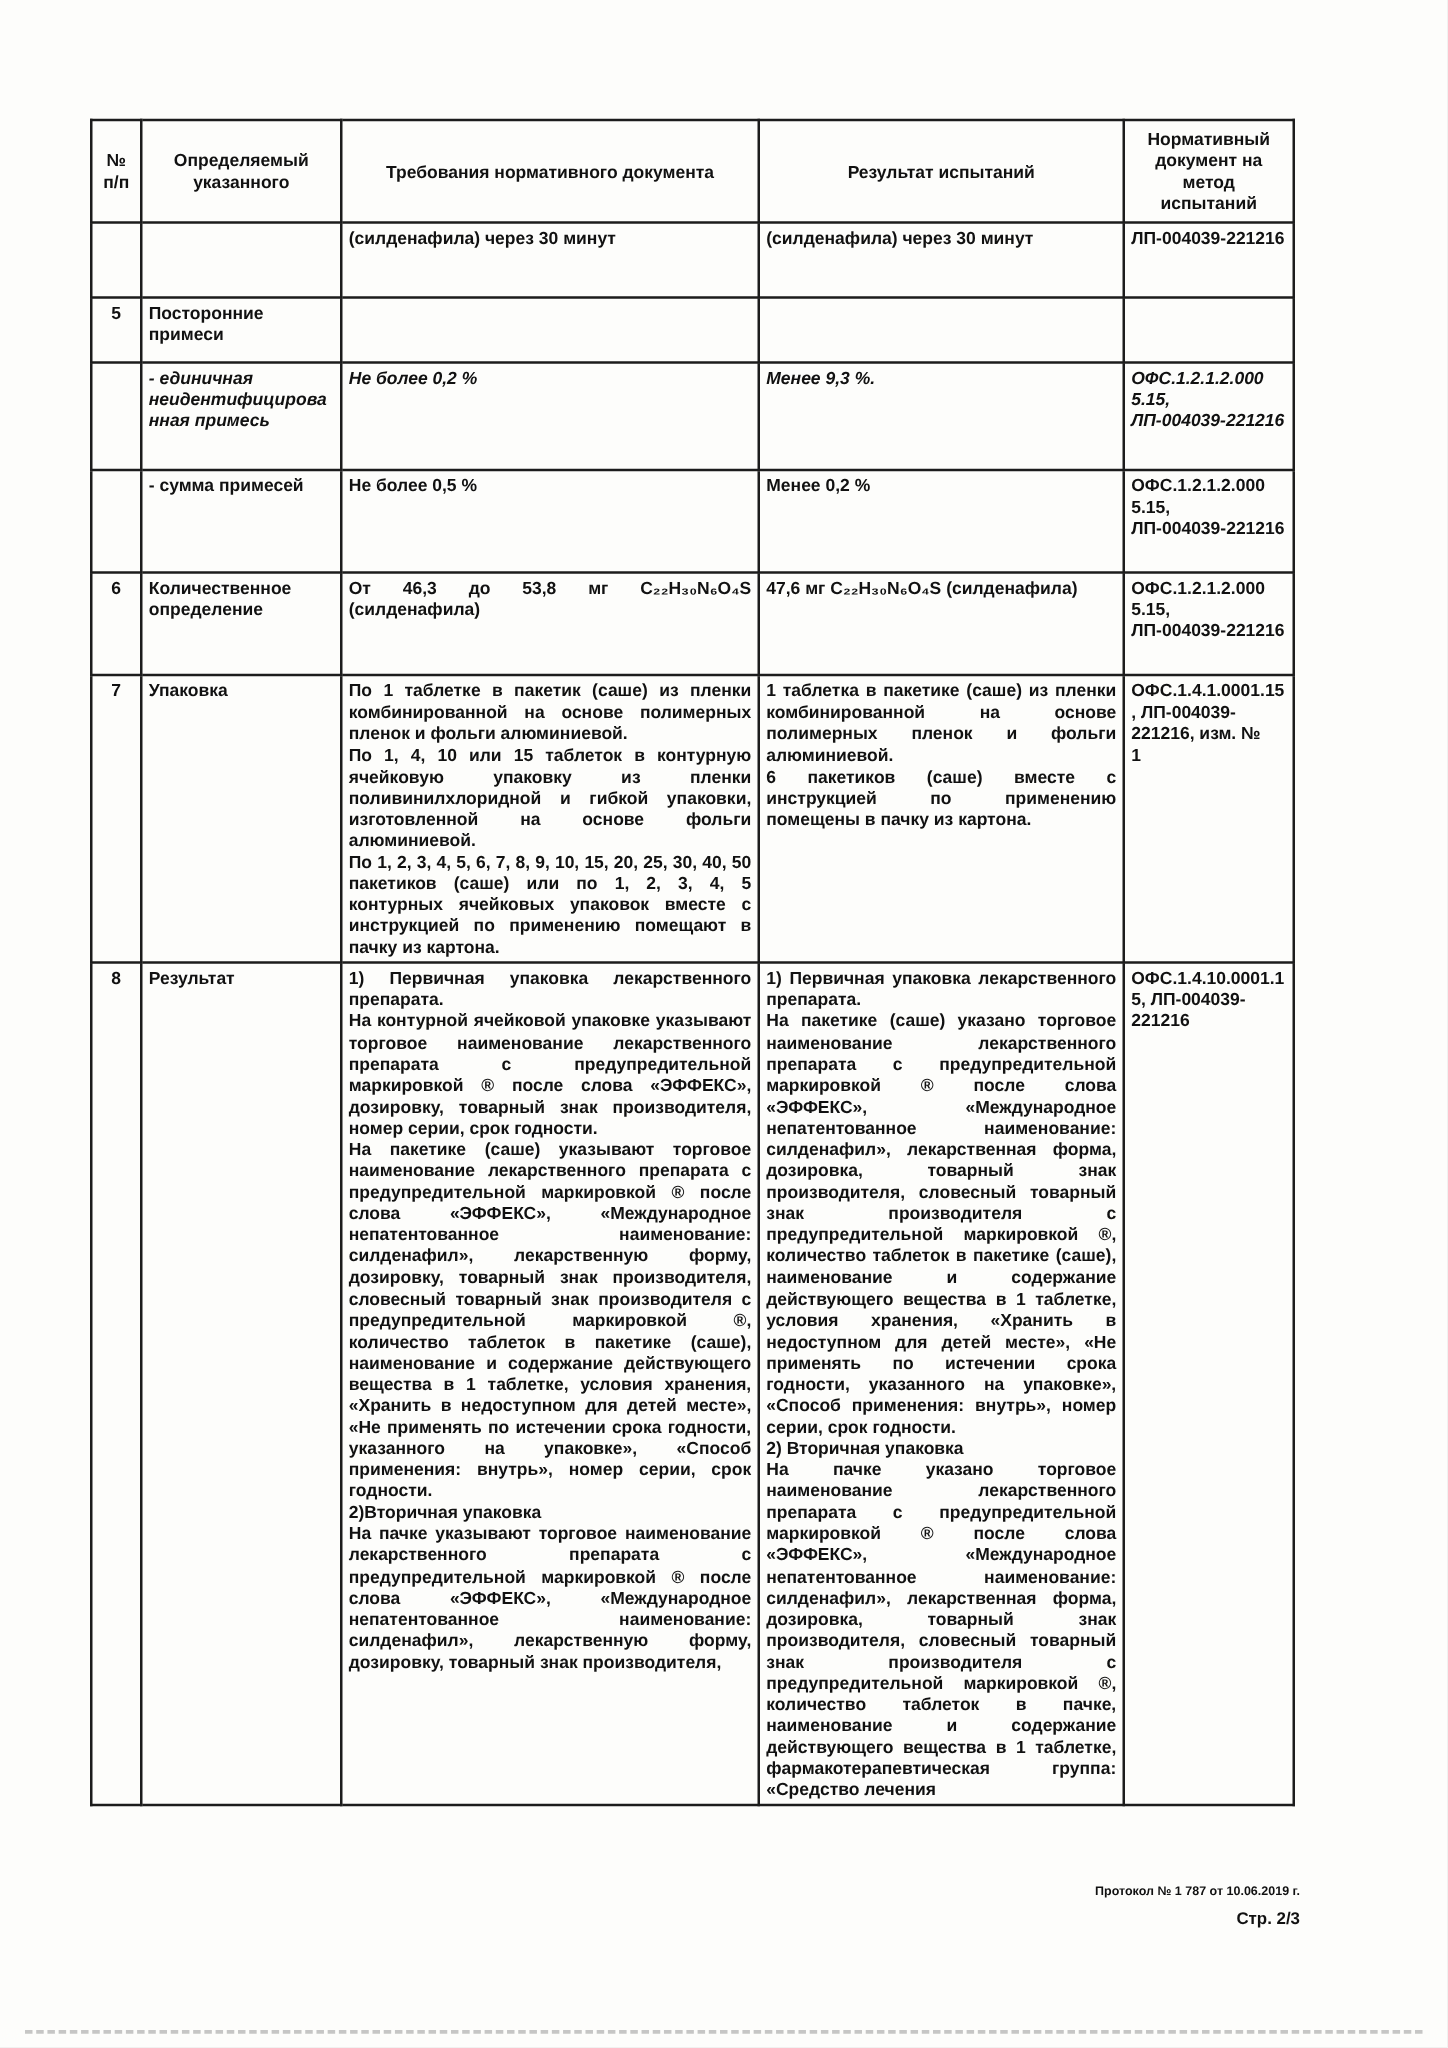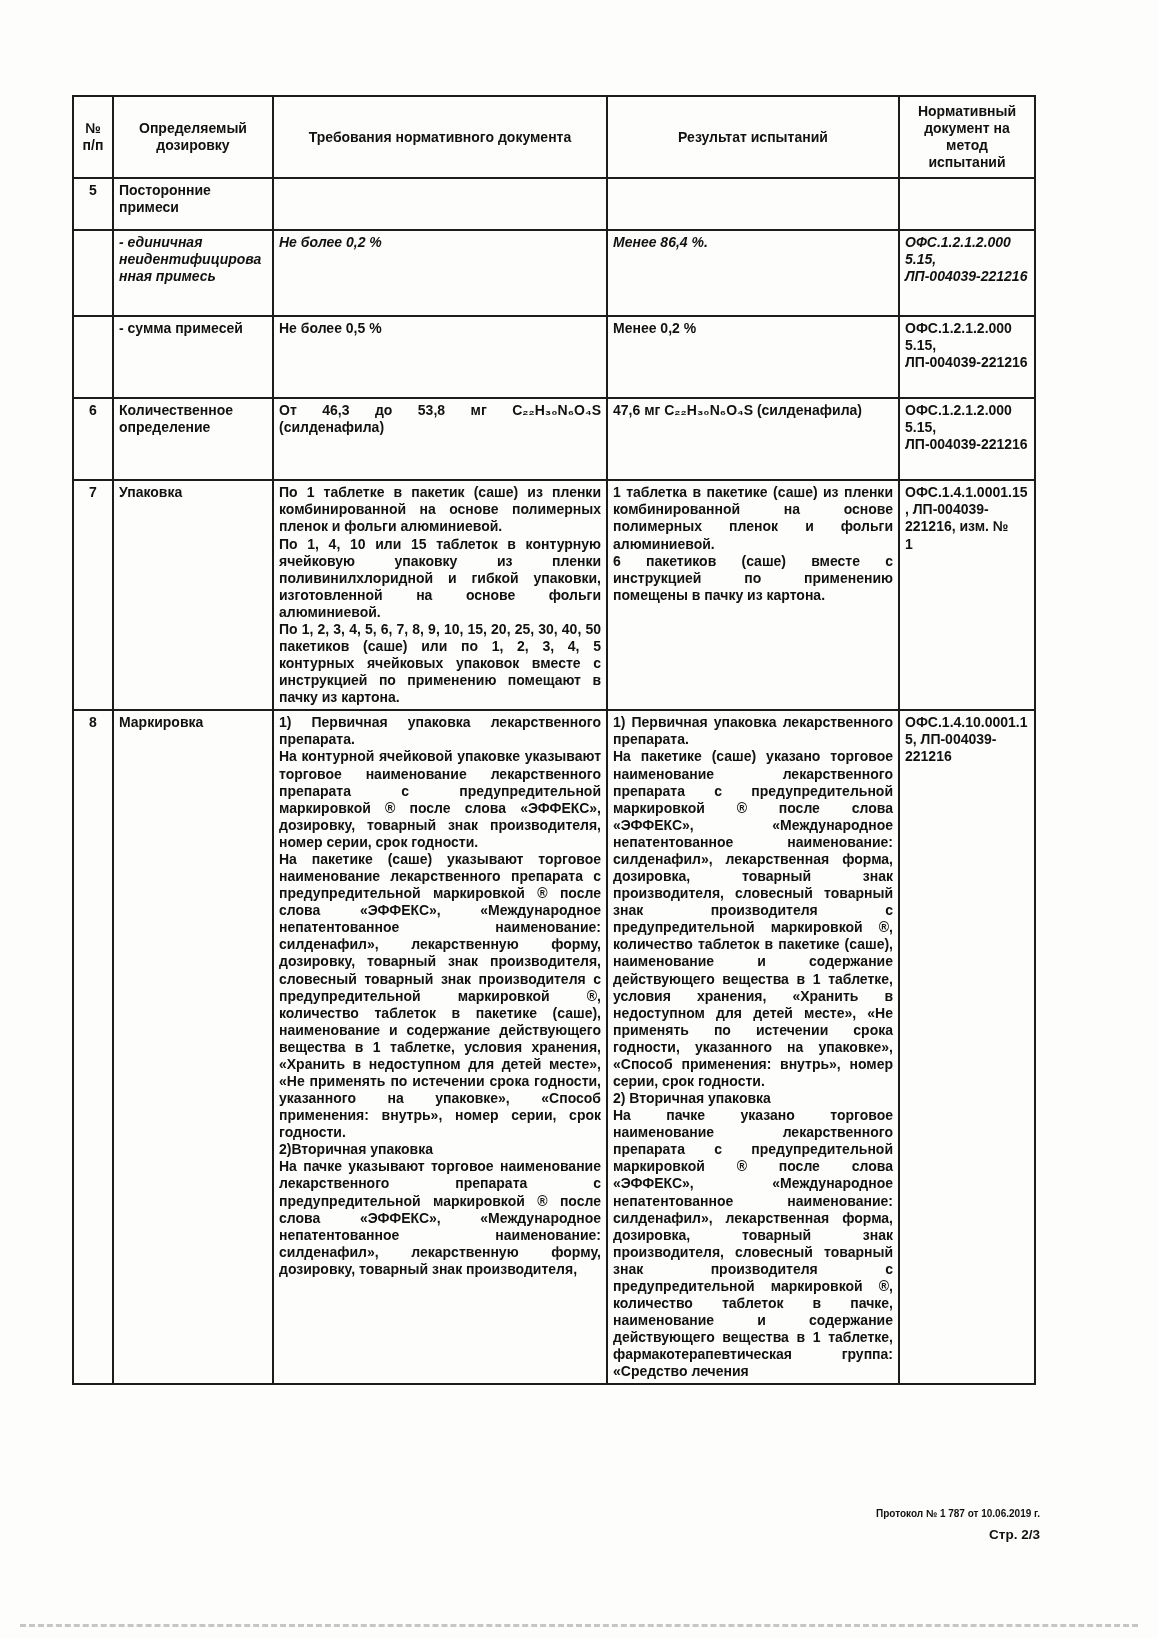--- a/index.html
+++ b/index.html
@@ -98,42 +98,49 @@
         <col class="c-ind">
         <col class="c-req">
         <col class="c-res">
         <col class="c-norm">
     </colgroup>
     <thead>
       <tr>
         <th>№
 п/п</th>
         <th>Определяемый
-дозировку</th>
+указанного</th>
         <th>Требования нормативного документа</th>
         <th>Результат испытаний</th>
         <th>Нормативный
 документ на
 метод
 испытаний</th>
       </tr>
     </thead>
     <tbody>
+      <tr class="row-cont">
+        <td class="num"></td>
+        <td class="ind"></td>
+        <td class="req">(силденафила) через 30 минут</td>
+        <td class="res">(силденафила) через 30 минут</td>
+        <td class="norm">ЛП-004039-221216</td>
+      </tr>
       <tr class="row-band">
         <td class="num">5</td>
         <td class="ind">Посторонние примеси</td>
         <td class="req"></td>
         <td class="res"></td>
         <td class="norm"></td>
       </tr>
       <tr class="row-sub1">
         <td class="num"></td>
         <td class="ind">-          единичная неидентифицированная примесь</td>
         <td class="req">Не более 0,2 %</td>
-        <td class="res">Менее 86,4 %.</td>
+        <td class="res">Менее 9,3 %.</td>
         <td class="norm">ОФС.1.2.1.2.000 5.15,
 ЛП-004039-221216</td>
       </tr>
       <tr class="row-sub2">
         <td class="num"></td>
         <td class="ind">- сумма примесей</td>
         <td class="req">Не более 0,5 %</td>
         <td class="res">Менее 0,2 %</td>
         <td class="norm">ОФС.1.2.1.2.000 5.15,
 ЛП-004039-221216</td>
@@ -152,21 +159,21 @@
         <td class="req">По 1 таблетке в пакетик (саше) из пленки комбинированной на основе полимерных пленок и фольги алюминиевой.
 По 1, 4, 10 или 15 таблеток в контурную ячейковую упаковку из пленки поливинилхлоридной и гибкой упаковки, изготовленной на основе фольги алюминиевой.
 По 1, 2, 3, 4, 5, 6, 7, 8, 9, 10, 15, 20, 25, 30, 40, 50 пакетиков (саше) или по 1, 2, 3, 4, 5 контурных ячейковых упаковок вместе с инструкцией по применению помещают в пачку из картона.</td>
         <td class="res">1 таблетка в пакетике (саше) из пленки комбинированной на основе полимерных пленок и фольги алюминиевой.
 6 пакетиков (саше) вместе с инструкцией по применению помещены в пачку из картона.</td>
         <td class="norm">ОФС.1.4.1.0001.15, ЛП-004039-221216, изм. №
 1</td>
       </tr>
       <tr class="row-8">
         <td class="num">8</td>
-        <td class="ind">Маркировка</td>
+        <td class="ind">Результат</td>
         <td class="req">1) Первичная упаковка лекарственного препарата.
 На контурной ячейковой упаковке указывают торговое наименование лекарственного препарата с предупредительной маркировкой ® после слова «ЭФФЕКС», дозировку, товарный знак производителя, номер серии, срок годности.
 На пакетике (саше) указывают торговое наименование лекарственного препарата с предупредительной маркировкой ® после слова «ЭФФЕКС», «Международное непатентованное наименование: силденафил», лекарственную форму, дозировку, товарный знак производителя, словесный товарный знак производителя с предупредительной маркировкой ®, количество таблеток в пакетике (саше), наименование и содержание действующего вещества в 1 таблетке, условия хранения, «Хранить в недоступном для детей месте», «Не применять по истечении срока годности, указанного на упаковке», «Способ применения: внутрь», номер серии, срок годности.
 2)Вторичная упаковка
 На пачке указывают торговое наименование лекарственного препарата с предупредительной маркировкой ® после слова «ЭФФЕКС», «Международное непатентованное наименование: силденафил», лекарственную форму, дозировку, товарный знак производителя,</td>
         <td class="res">1) Первичная упаковка лекарственного препарата.
 На пакетике (саше) указано торговое наименование лекарственного препарата с предупредительной маркировкой ® после слова «ЭФФЕКС», «Международное непатентованное наименование: силденафил», лекарственная форма, дозировка, товарный знак производителя, словесный товарный знак производителя с предупредительной маркировкой ®, количество таблеток в пакетике (саше), наименование и содержание действующего вещества в 1 таблетке, условия хранения, «Хранить в недоступном для детей месте», «Не применять по истечении срока годности, указанного на упаковке», «Способ применения: внутрь», номер серии, срок годности.
 2) Вторичная упаковка
 На пачке указано торговое наименование лекарственного препарата с предупредительной маркировкой ® после слова «ЭФФЕКС», «Международное непатентованное наименование: силденафил», лекарственная форма, дозировка, товарный знак производителя, словесный товарный знак производителя с предупредительной маркировкой ®, количество таблеток в пачке, наименование и содержание действующего вещества в 1 таблетке, фармакотерапевтическая группа: «Средство лечения</td>
         <td class="norm">ОФС.1.4.10.0001.15, ЛП-004039-221216</td>

